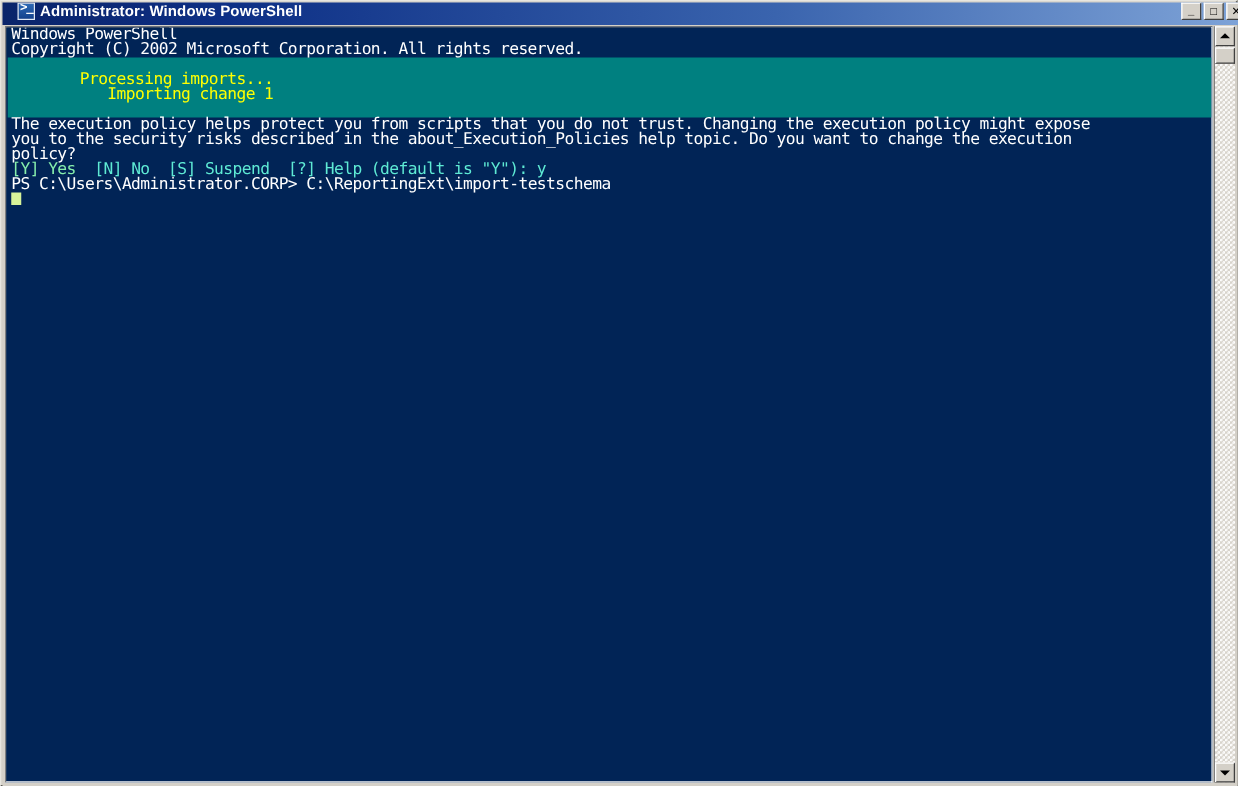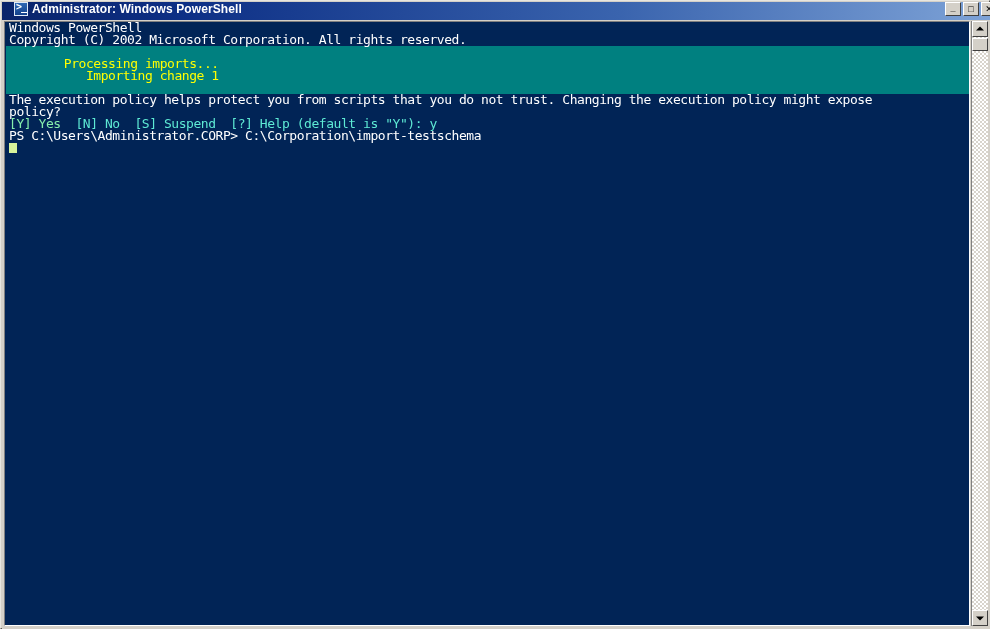--- a/index.html
+++ b/index.html
@@ -249,25 +249,26 @@
         <div class="line">Copyright (C) 2002 Microsoft Corporation. All rights reserved.</div>
 
         <div class="block-teal">
           <div class="line"></div>
           <div class="line">  Processing imports...</div>
           <div class="line">     Importing change 1</div>
           <div class="line"></div>
         </div>
 
         <div class="line">The execution policy helps protect you from scripts that you do not trust. Changing the execution policy might expose</div>
+        <div class="line">you to the security risks described in the about_Execution_Policies help topic. Do you want to change the execution</div>
         <div class="line">policy?</div>
 
         <div class="line"><span class="fg-yellow">[Y] Yes</span><span class="fg-white">  [N] No  [S] Suspend  [?] Help (default is "Y"): </span><span class="fg-white">y</span></div>
 
-        <div class="line"><span>PS C:\Users\Administrator.CORP&gt; </span><span>C:\Corporation\import-testschema</span></div>
+        <div class="line"><span>PS C:\Users\Administrator.CORP&gt; </span><span>C:\ReportingExt\import-testschema</span></div>
 
         <div class="line"><span class="cursor"></span></div>
 
       </div>
     </div>
 
     <div class="scrollbar">
       <div class="sb-btn up">
         <div class="arrow"></div>
       </div>

